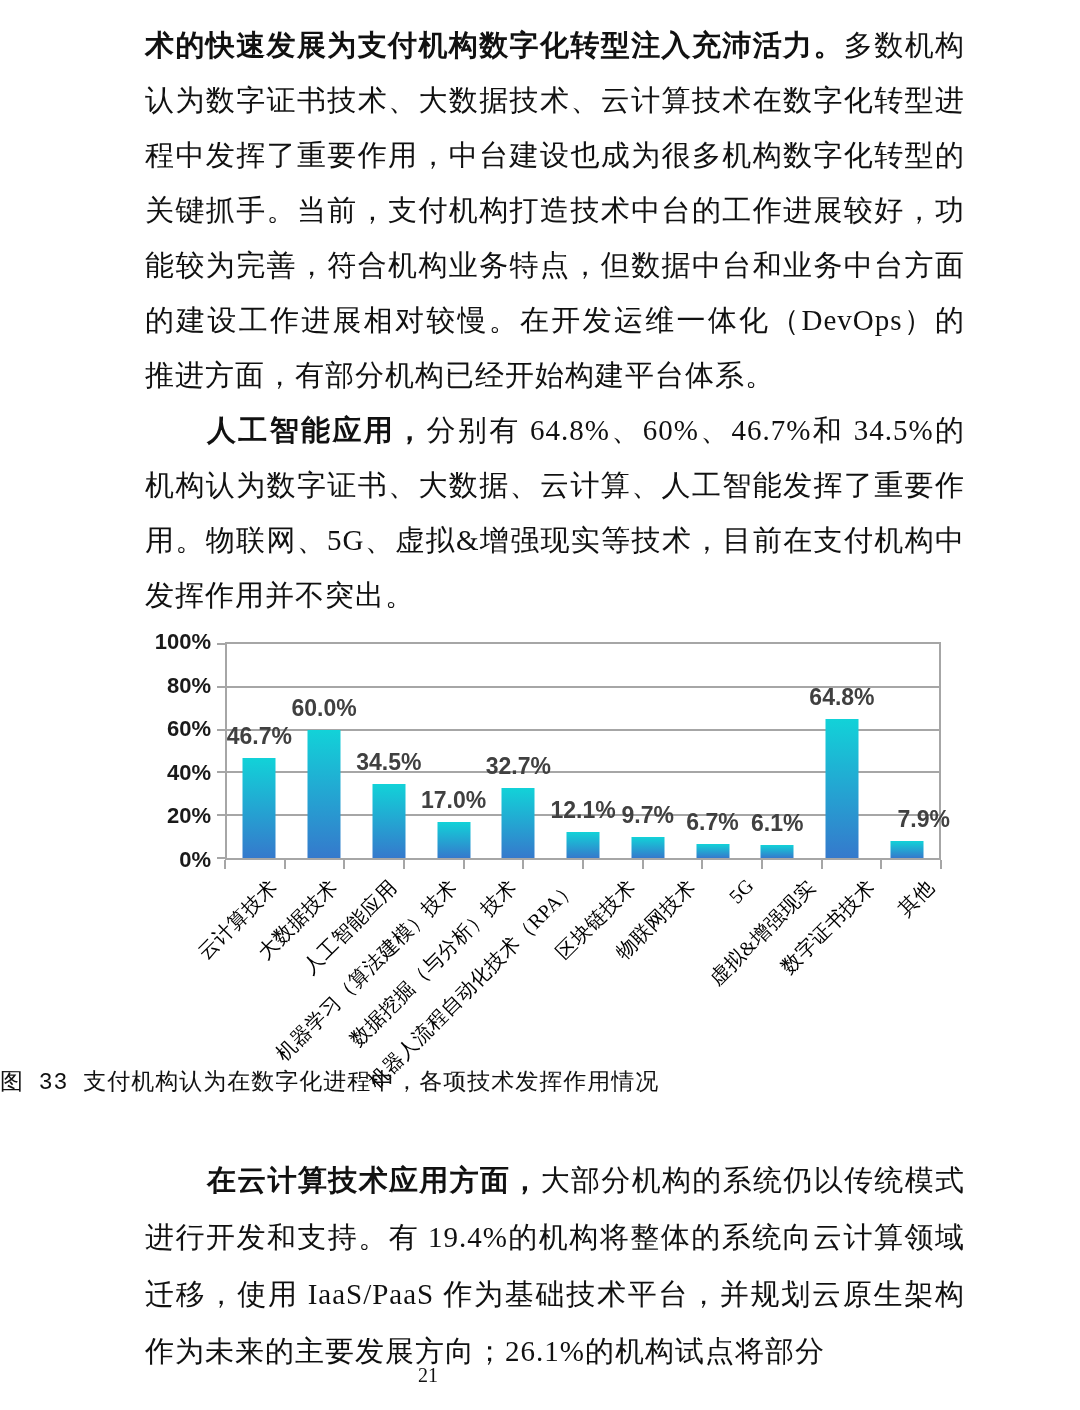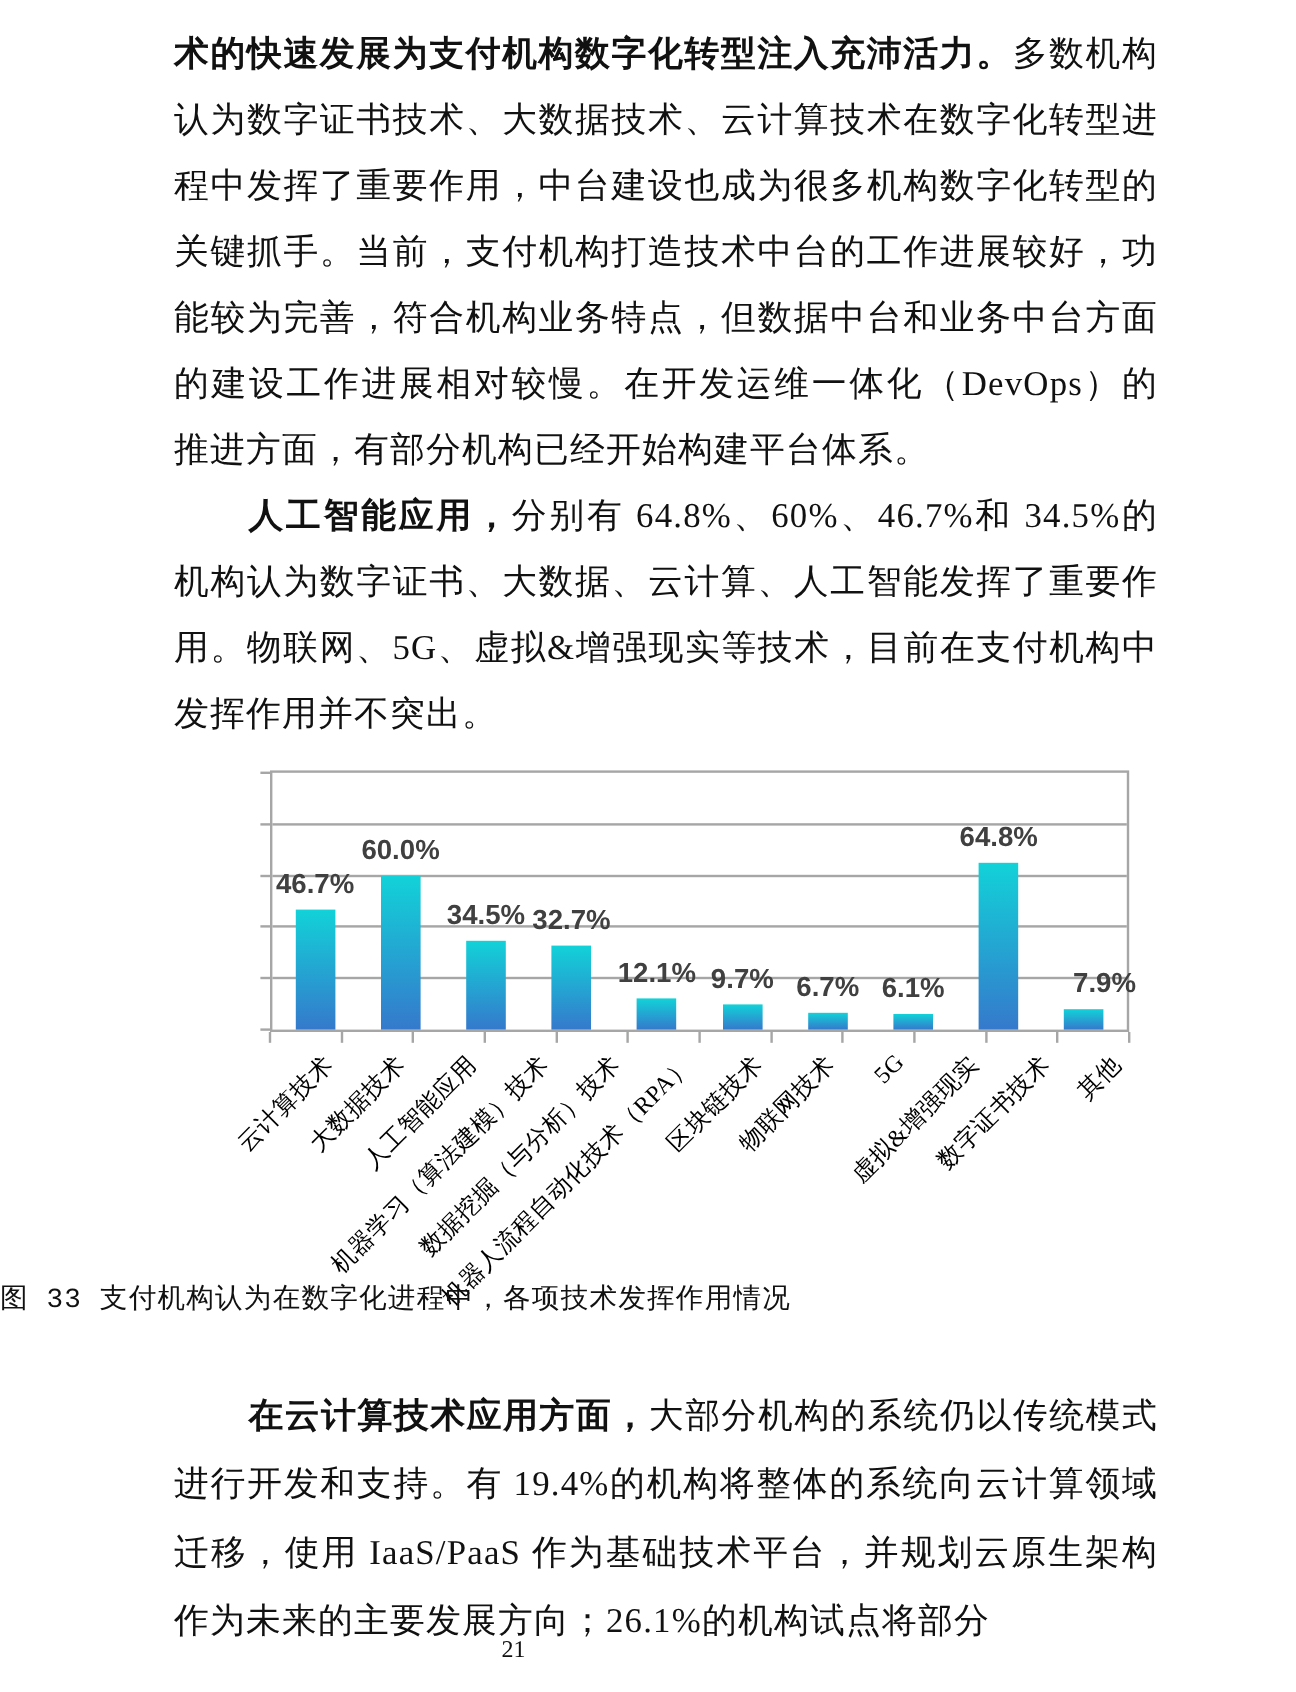--- a/index.html
+++ b/index.html
@@ -62,33 +62,45 @@
 
 <div class="para" style="top:18px">
   <span class="lead">术的快速发展为支付机构数字化转型注入充沛活力。</span><span>多数机构认为数字证书技术、大数据技术、云计算技术在数字化转型进程中发挥了重要作用，中台建设也成为很多机构数字化转型的关键抓手。当前，支付机构打造技术中台的工作进展较好，功能较为完善，符合机构业务特点，但数据中台和业务中台方面的建设工作进展相对较慢。在开发运维一体化（DevOps）的推进方面，有部分机构已经开始构建平台体系。</span>
 </div>
 
 <div class="para indent" style="top:403px">
   <span class="lead">人工智能应用，</span><span>分别有 64.8%、60%、46.7%和 34.5%的机构认为数字证书、大数据、云计算、人工智能发挥了重要作用。物联网、5G、虚拟&amp;增强现实等技术，目前在支付机构中发挥作用并不突出。</span>
 </div>
 
 <div id="chart">
+  <div id="ylabels">
+      <div class="ylab" style="top: 0%;">100%</div>
+      <div class="ylab" style="top: 20%;">80%</div>
+      <div class="ylab" style="top: 40%;">60%</div>
+      <div class="ylab" style="top: 60%;">40%</div>
+      <div class="ylab" style="top: 80%;">20%</div>
+      <div class="ylab" style="top: 100%;">0%</div>
+    </div>
   <div id="plot">
     <div id="bars">
         <div class="slot">
           <div class="bar" style="height: 46.7%; background: linear-gradient(to top, rgb(53, 121, 204), rgb(18, 210, 216));"></div>
           <div class="bar-value" style="bottom: calc(46.7% + 8px);">46.7%</div>
         </div>
         <div class="slot">
           <div class="bar" style="height: 60%; background: linear-gradient(to top, rgb(53, 121, 204), rgb(18, 210, 216));"></div>
           <div class="bar-value" style="bottom: calc(60% + 8px);">60.0%</div>
         </div>
         <div class="slot">
           <div class="bar" style="height: 34.5%; background: linear-gradient(to top, rgb(53, 121, 204), rgb(18, 210, 216));"></div>
           <div class="bar-value" style="bottom: calc(34.5% + 8px);">34.5%</div>
+        </div>
+        <div class="slot">
+          <div class="bar" style="height: 17%; background: linear-gradient(to top, rgb(53, 121, 204), rgb(18, 210, 216));"></div>
+          <div class="bar-value" style="bottom: calc(17% + 8px);">17.0%</div>
         </div>
         <div class="slot">
           <div class="bar" style="height: 32.7%; background: linear-gradient(to top, rgb(53, 121, 204), rgb(18, 210, 216));"></div>
           <div class="bar-value" style="bottom: calc(32.7% + 8px);">32.7%</div>
         </div>
         <div class="slot">
           <div class="bar" style="height: 12.1%; background: linear-gradient(to top, rgb(53, 121, 204), rgb(18, 210, 216));"></div>
           <div class="bar-value" style="bottom: calc(12.1% + 8px);">12.1%</div>
         </div>
         <div class="slot">

